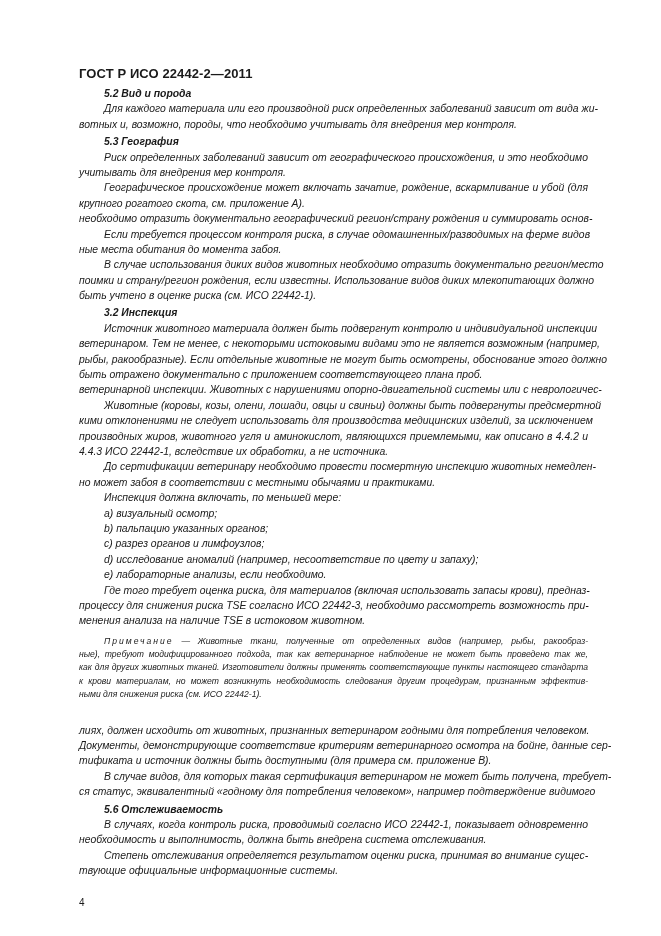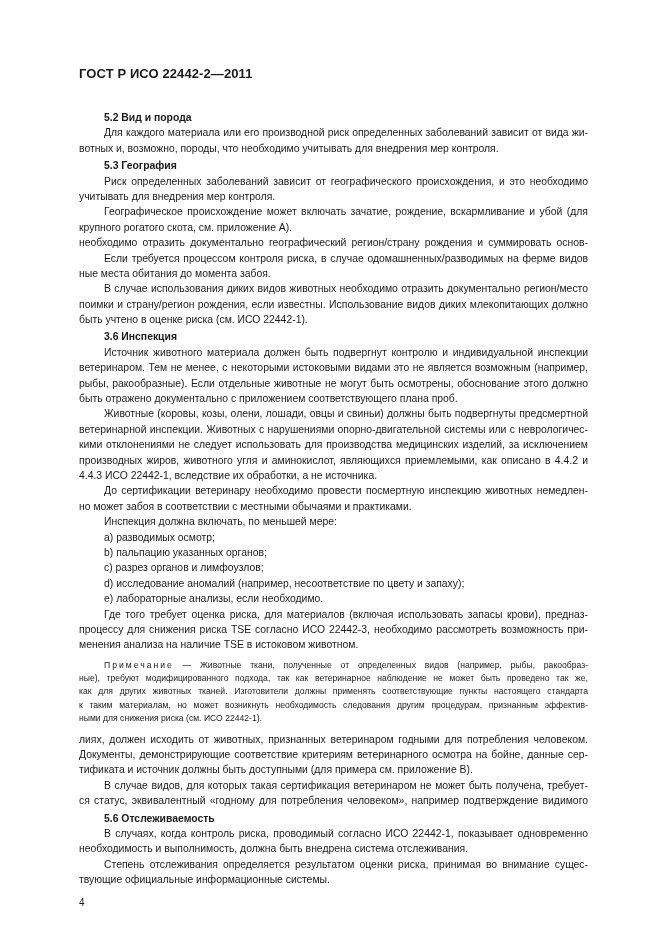--- a/index.html
+++ b/index.html
@@ -1,26 +1,26 @@
 <!DOCTYPE html>
 <html><head>
 <meta charset="utf-8">
 <style>
   html, body { margin: 0; padding: 0; background: #ffffff; }
   body { width: 661px; height: 936px; position: relative; overflow: hidden;
          font-family: "Liberation Sans", sans-serif; color: #1a1a1a; }
   .page { position: absolute; left: 0; top: 0; width: 661px; height: 936px; }
   .doc-header { position: absolute; left: 79px; top: 66px; font-size: 13px; font-weight: bold; letter-spacing: 0.1px; text-align: center; }
-  .content { position: absolute; left: 79px; top: 108px; width: 509px; font-size: 10.4px; line-height: 15.4px; }
+  .content { position: absolute; left: 79px; top: 84px; width: 509px; font-size: 10.4px; line-height: 15.4px; font-style: italic; }
   .line { white-space: nowrap; display: block; text-align: justify; text-align-last: justify; height: 15.4px; }
   .line.last { text-align-last: left; }
   .ind { padding-left: 25px; }
   .heading { font-weight: bold; padding-left: 25px; margin-top: 2px; height: 15.4px; white-space: nowrap; }
   .list .line { padding-left: 25px; text-align-last: left; }
-  .note { font-size: 8.6px; line-height: 13.4px; margin-top: 6px; margin-bottom: 6px; }
+  .note { font-size: 8.6px; line-height: 13.4px; margin-top: 6px; margin-bottom: 21px; }
   .note .line { height: 13.4px; }
   .note .spaced { letter-spacing: 2px; }
   .page-number { position: absolute; left: 79px; top: 897px; font-size: 10px; }
 </style>
 </head>
 <body>
 
 <div class="page">
   <div class="doc-header">ГОСТ Р ИСО 22442-2—2011</div>
 
@@ -45,59 +45,59 @@
       <span class="line">необходимо отразить документально географический регион/страну рождения и суммировать основ-</span>
       <span class="line ind">Если требуется процессом контроля риска, в случае одомашненных/разводимых на ферме видов</span>
       <span class="line last">ные места обитания до момента забоя.</span>
     </div>
     <div>
       <span class="line ind">В случае использования диких видов животных необходимо отразить документально регион/место</span>
       <span class="line">поимки и страну/регион рождения, если известны. Использование видов диких млекопитающих должно</span>
       <span class="line last">быть учтено в оценке риска (см. ИСО 22442-1).</span>
     </div>
 
-    <div class="heading">3.6  Инспекция</div>
+    <div class="heading">3.2  Инспекция</div>
     <div>
       <span class="line ind">Источник животного материала должен быть подвергнут контролю и индивидуальной инспекции</span>
       <span class="line">ветеринаром. Тем не менее, с некоторыми истоковыми видами это не является возможным (например,</span>
       <span class="line">рыбы, ракообразные). Если отдельные животные не могут быть осмотрены, обоснование этого должно</span>
       <span class="line last">быть отражено документально с приложением соответствующего плана проб.</span>
     </div>
     <div>
+      <span class="line">ветеринарной инспекции. Животных с нарушениями опорно-двигательной системы или с неврологичес-</span>
       <span class="line ind">Животные (коровы, козы, олени, лошади, овцы и свиньи) должны быть подвергнуты предсмертной</span>
-      <span class="line">ветеринарной инспекции. Животных с нарушениями опорно-двигательной системы или с неврологичес-</span>
       <span class="line">кими отклонениями не следует использовать для производства медицинских изделий, за исключением</span>
       <span class="line">производных жиров, животного угля и аминокислот, являющихся приемлемыми, как описано в 4.4.2 и</span>
       <span class="line last">4.4.3 ИСО 22442-1, вследствие их обработки, а не источника.</span>
     </div>
     <div>
       <span class="line ind">До сертификации ветеринару необходимо провести посмертную инспекцию животных немедлен-</span>
       <span class="line last">но может забоя в соответствии с местными обычаями и практиками.</span>
     </div>
     <div>
       <span class="line ind last">Инспекция должна включать, по меньшей мере:</span>
     </div>
     <div class="list">
-      <span class="line">a)  разводимых осмотр;</span>
+      <span class="line">a)  визуальный осмотр;</span>
       <span class="line">b)  пальпацию указанных органов;</span>
       <span class="line">c)  разрез органов и лимфоузлов;</span>
       <span class="line">d)  исследование аномалий (например, несоответствие по цвету и запаху);</span>
       <span class="line">e)  лабораторные анализы, если необходимо.</span>
     </div>
     <div>
       <span class="line ind">Где того требует оценка риска, для материалов (включая использовать запасы крови), предназ-</span>
       <span class="line">процессу для снижения риска TSE согласно ИСО 22442-3, необходимо рассмотреть возможность при-</span>
       <span class="line last">менения анализа на наличие TSE в истоковом животном.</span>
     </div>
 
     <div class="note">
       <span class="line ind"><span class="spaced">Примечание</span> <span>— Животные ткани, полученные от определенных видов (например, рыбы, ракообраз-</span></span>
       <span class="line">ные), требуют модифицированного подхода, так как ветеринарное наблюдение не может быть проведено так же,</span>
       <span class="line">как для других животных тканей. Изготовители должны применять соответствующие пункты настоящего стандарта</span>
-      <span class="line">к таким материалам, но может возникнуть необходимость следования другим процедурам, признанным эффектив-</span>
+      <span class="line">к крови материалам, но может возникнуть необходимость следования другим процедурам, признанным эффектив-</span>
       <span class="line last">ными для снижения риска (см. ИСО 22442-1).</span>
     </div>
 
     <div>
       <span class="line">лиях, должен исходить от животных, признанных ветеринаром годными для потребления человеком.</span>
       <span class="line">Документы, демонстрирующие соответствие критериям ветеринарного осмотра на бойне, данные сер-</span>
       <span class="line last">тификата и источник должны быть доступными (для примера см. приложение В).</span>
     </div>
     <div>
       <span class="line ind">В случае видов, для которых такая сертификация ветеринаром не может быть получена, требует-</span>

